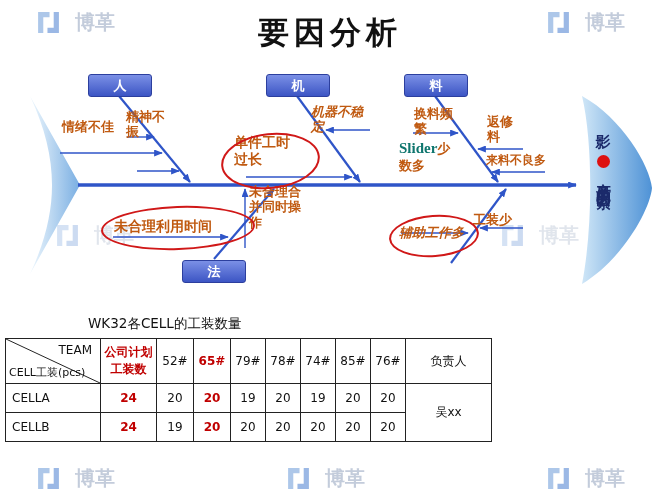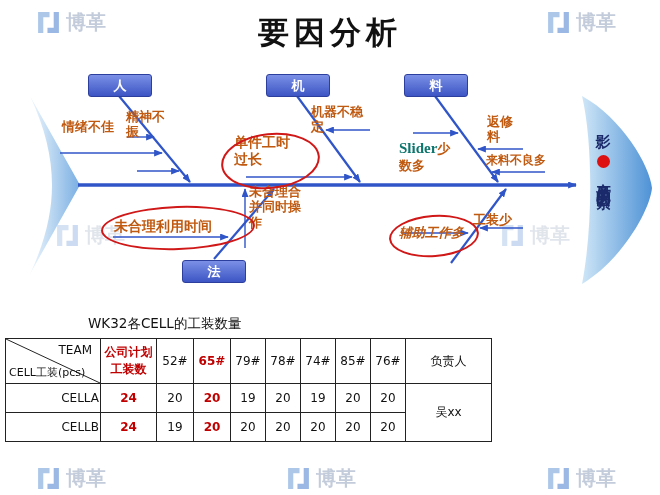--- a/index.html
+++ b/index.html
@@ -4,21 +4,21 @@
 <style>
   html,body{margin:0;padding:0;background:#fff;}
   .stage{position:relative;width:660px;height:495px;background:#fff;overflow:hidden;
          font-family:"DejaVu Sans","Liberation Sans",sans-serif;}
 
   
   .title{position:absolute;left:0;right:0;top:12px;text-align:center;
          font-size:31px;font-weight:bold;color:#111;letter-spacing:5px;}
 
   
-  .wm{position:absolute;display:flex;align-items:center;gap:5px;opacity:.55;}
+  .wm{position:absolute;display:flex;align-items:center;gap:14px;opacity:.55;}
   .wm svg{width:25px;height:25px;}
   .wm .wm-text{font-size:20px;font-weight:bold;color:#93a3be;}
   .wm-top-left{left:36px;top:9px;}
   .wm-top-right{left:546px;top:9px;}
   .wm-mid-left{left:55px;top:222px;opacity:.28;}
   .wm-mid-right{left:500px;top:222px;opacity:.28;}
   .wm-bot-left{left:36px;top:465px;}
   .wm-bot-center{left:286px;top:465px;}
   .wm-bot-right{left:546px;top:465px;}
 
@@ -31,21 +31,21 @@
   .cat-people{left:88px;top:74px;}
   .cat-machine{left:266px;top:74px;}
   .cat-material{left:404px;top:74px;}
   .cat-method{left:182px;top:260px;}
   .cat-other{left:420px;top:264px;}
 
   .cause{position:absolute;color:#c05a11;font-weight:bold;font-size:13px;line-height:1.18;}
   .c-qingxu{left:62px;top:119px;width:52px;}
   .c-jingshen{left:126px;top:109px;width:50px;}
   .c-xincaozuo{left:136px;top:138px;width:50px;}
-  .c-jiqi{left:311px;top:104px;width:60px;}
+  .c-jiqi{left:311px;top:104px;width:60px;font-style:italic;}
   .c-danjian{left:234px;top:134px;width:62px;font-size:14px;}
   .c-huanliao{left:414px;top:106px;width:50px;}
   .c-slider{left:399px;top:140px;width:62px;}
   .c-slider .en{color:#0f766e;font-size:15px;font-family:Liberation Serif, serif;}
   .c-fanxiu{left:487px;top:114px;width:30px;}
   .c-lailiao{left:486px;top:153px;width:64px;font-size:12px;white-space:nowrap;}
   .c-weiheliyong{left:114px;top:218px;width:140px;font-size:14px;white-space:nowrap;}
   .c-weihehebing{left:249px;top:184px;width:56px;}
   .c-fuzhu{left:399px;top:225px;width:80px;white-space:nowrap;font-style:italic;}
   .c-gongzhuang{left:473px;top:212px;width:50px;white-space:nowrap;}
@@ -62,21 +62,21 @@
   .red-dot{display:block;width:13px;height:13px;border-radius:50%;background:#dd1111;
            color:transparent;font-size:11px;line-height:13px;text-align:center;overflow:hidden;}
 
   
   .tbl-title{position:absolute;left:88px;top:315px;font-size:13.5px;color:#111;}
   .tbl{position:absolute;left:5px;top:338px;border-collapse:collapse;table-layout:fixed;
        width:486px;font-size:12px;color:#111;background:#fff;}
   .tbl td{border:1px solid #222;text-align:center;padding:0 1px;height:28px;}
   .tbl .hrow td{height:44px;}
   .tbl .red{color:#c00000;font-weight:bold;}
-  .tbl .name{text-align:right;padding-left:6px;}
+  .tbl .name{text-align:left;padding-left:6px;}
   .corner{position:relative;padding:0;}
   .corner svg{position:absolute;left:0;top:0;width:100%;height:100%;}
   .c-top{position:absolute;top:4px;right:8px;font-size:12px;}
   .c-bot{position:absolute;bottom:3px;left:3px;font-size:11px;}
 </style>
 </head>
 <body>
 
 <div class="stage">
 
@@ -174,20 +174,21 @@
 
   <div class="cat cat-people">人</div>
   <div class="cat cat-machine">机</div>
   <div class="cat cat-material">料</div>
   <div class="cat cat-method">法</div>
 
   <div class="cause c-qingxu">情绪不佳</div>
   <div class="cause c-jingshen">精神不振</div>
   <div class="cause c-jiqi">机器不稳定</div>
   <div class="cause c-danjian">单件工时过长</div>
+  <div class="cause c-huanliao">换料频繁</div>
   <div class="cause c-slider">
     <span class="en">Slider</span><span>少数多</span>
   </div>
   <div class="cause c-fanxiu">返修料</div>
   <div class="cause c-lailiao">来料不良多</div>
   <div class="cause c-weiheliyong">未合理利用时间</div>
   <div class="cause c-weihehebing">未合理合并同时操作</div>
   <div class="cause c-fuzhu">辅助工作多</div>
   <div class="cause c-gongzhuang">工装少</div>
 

